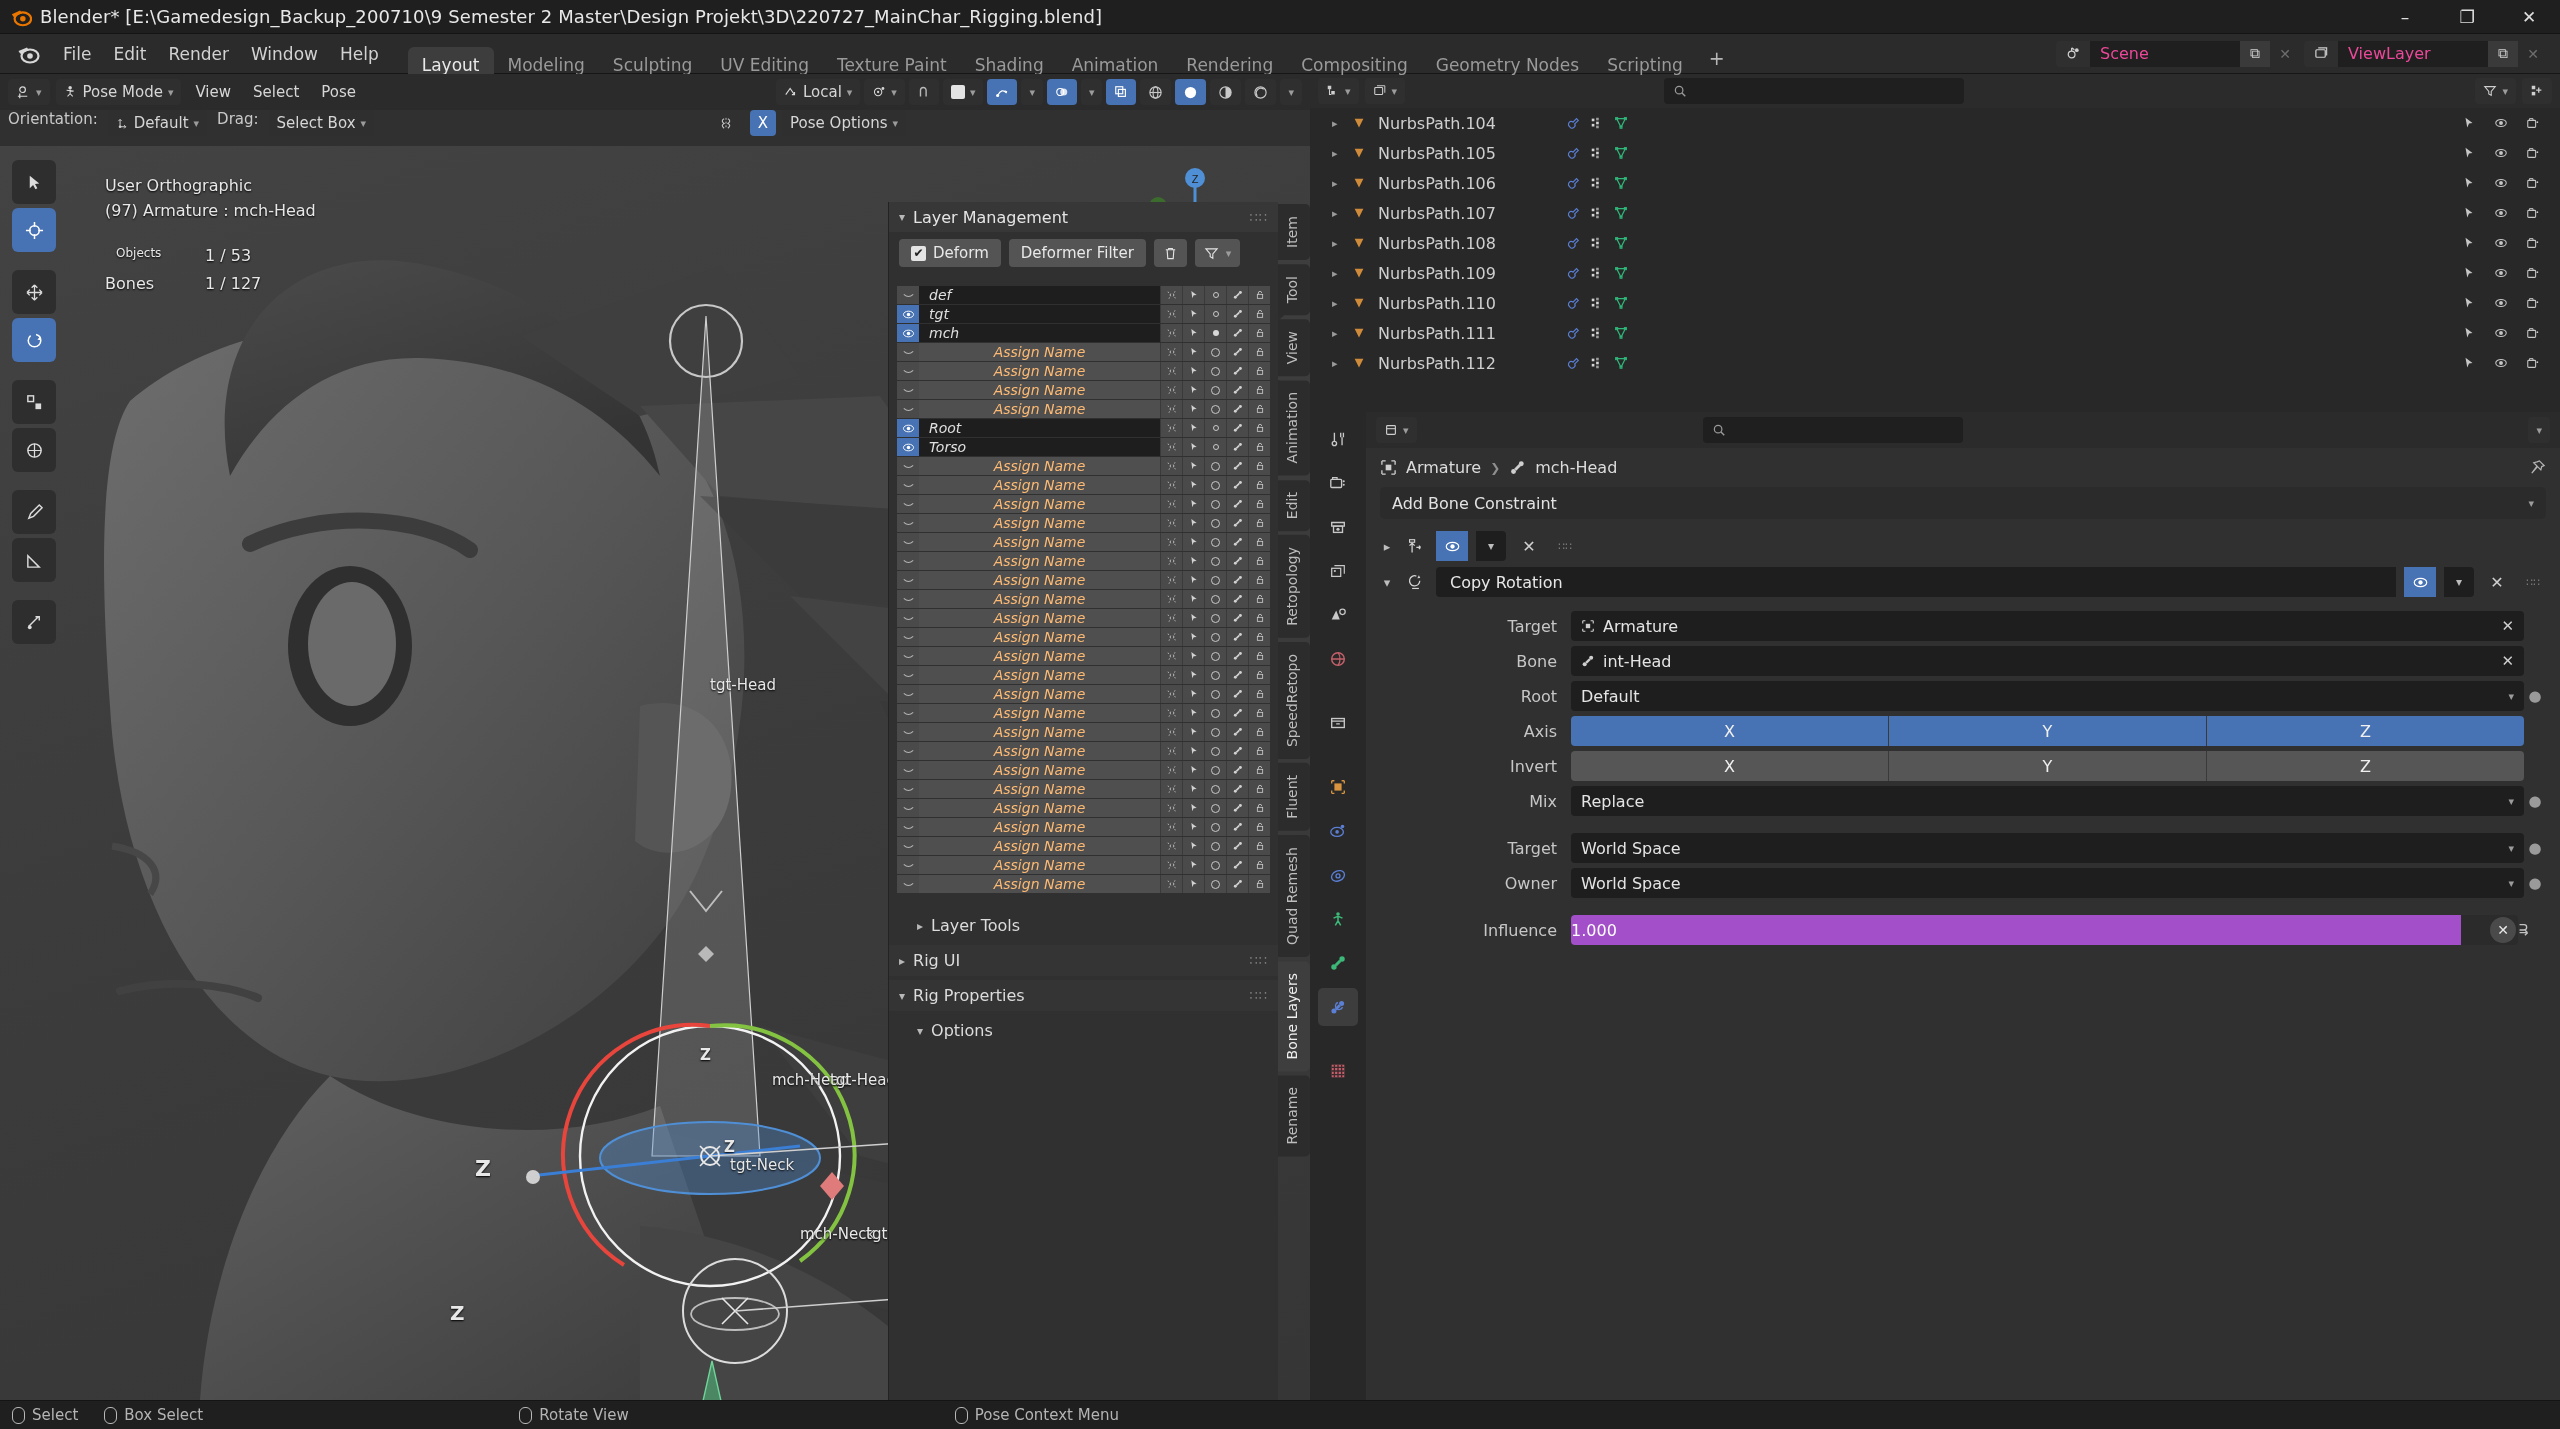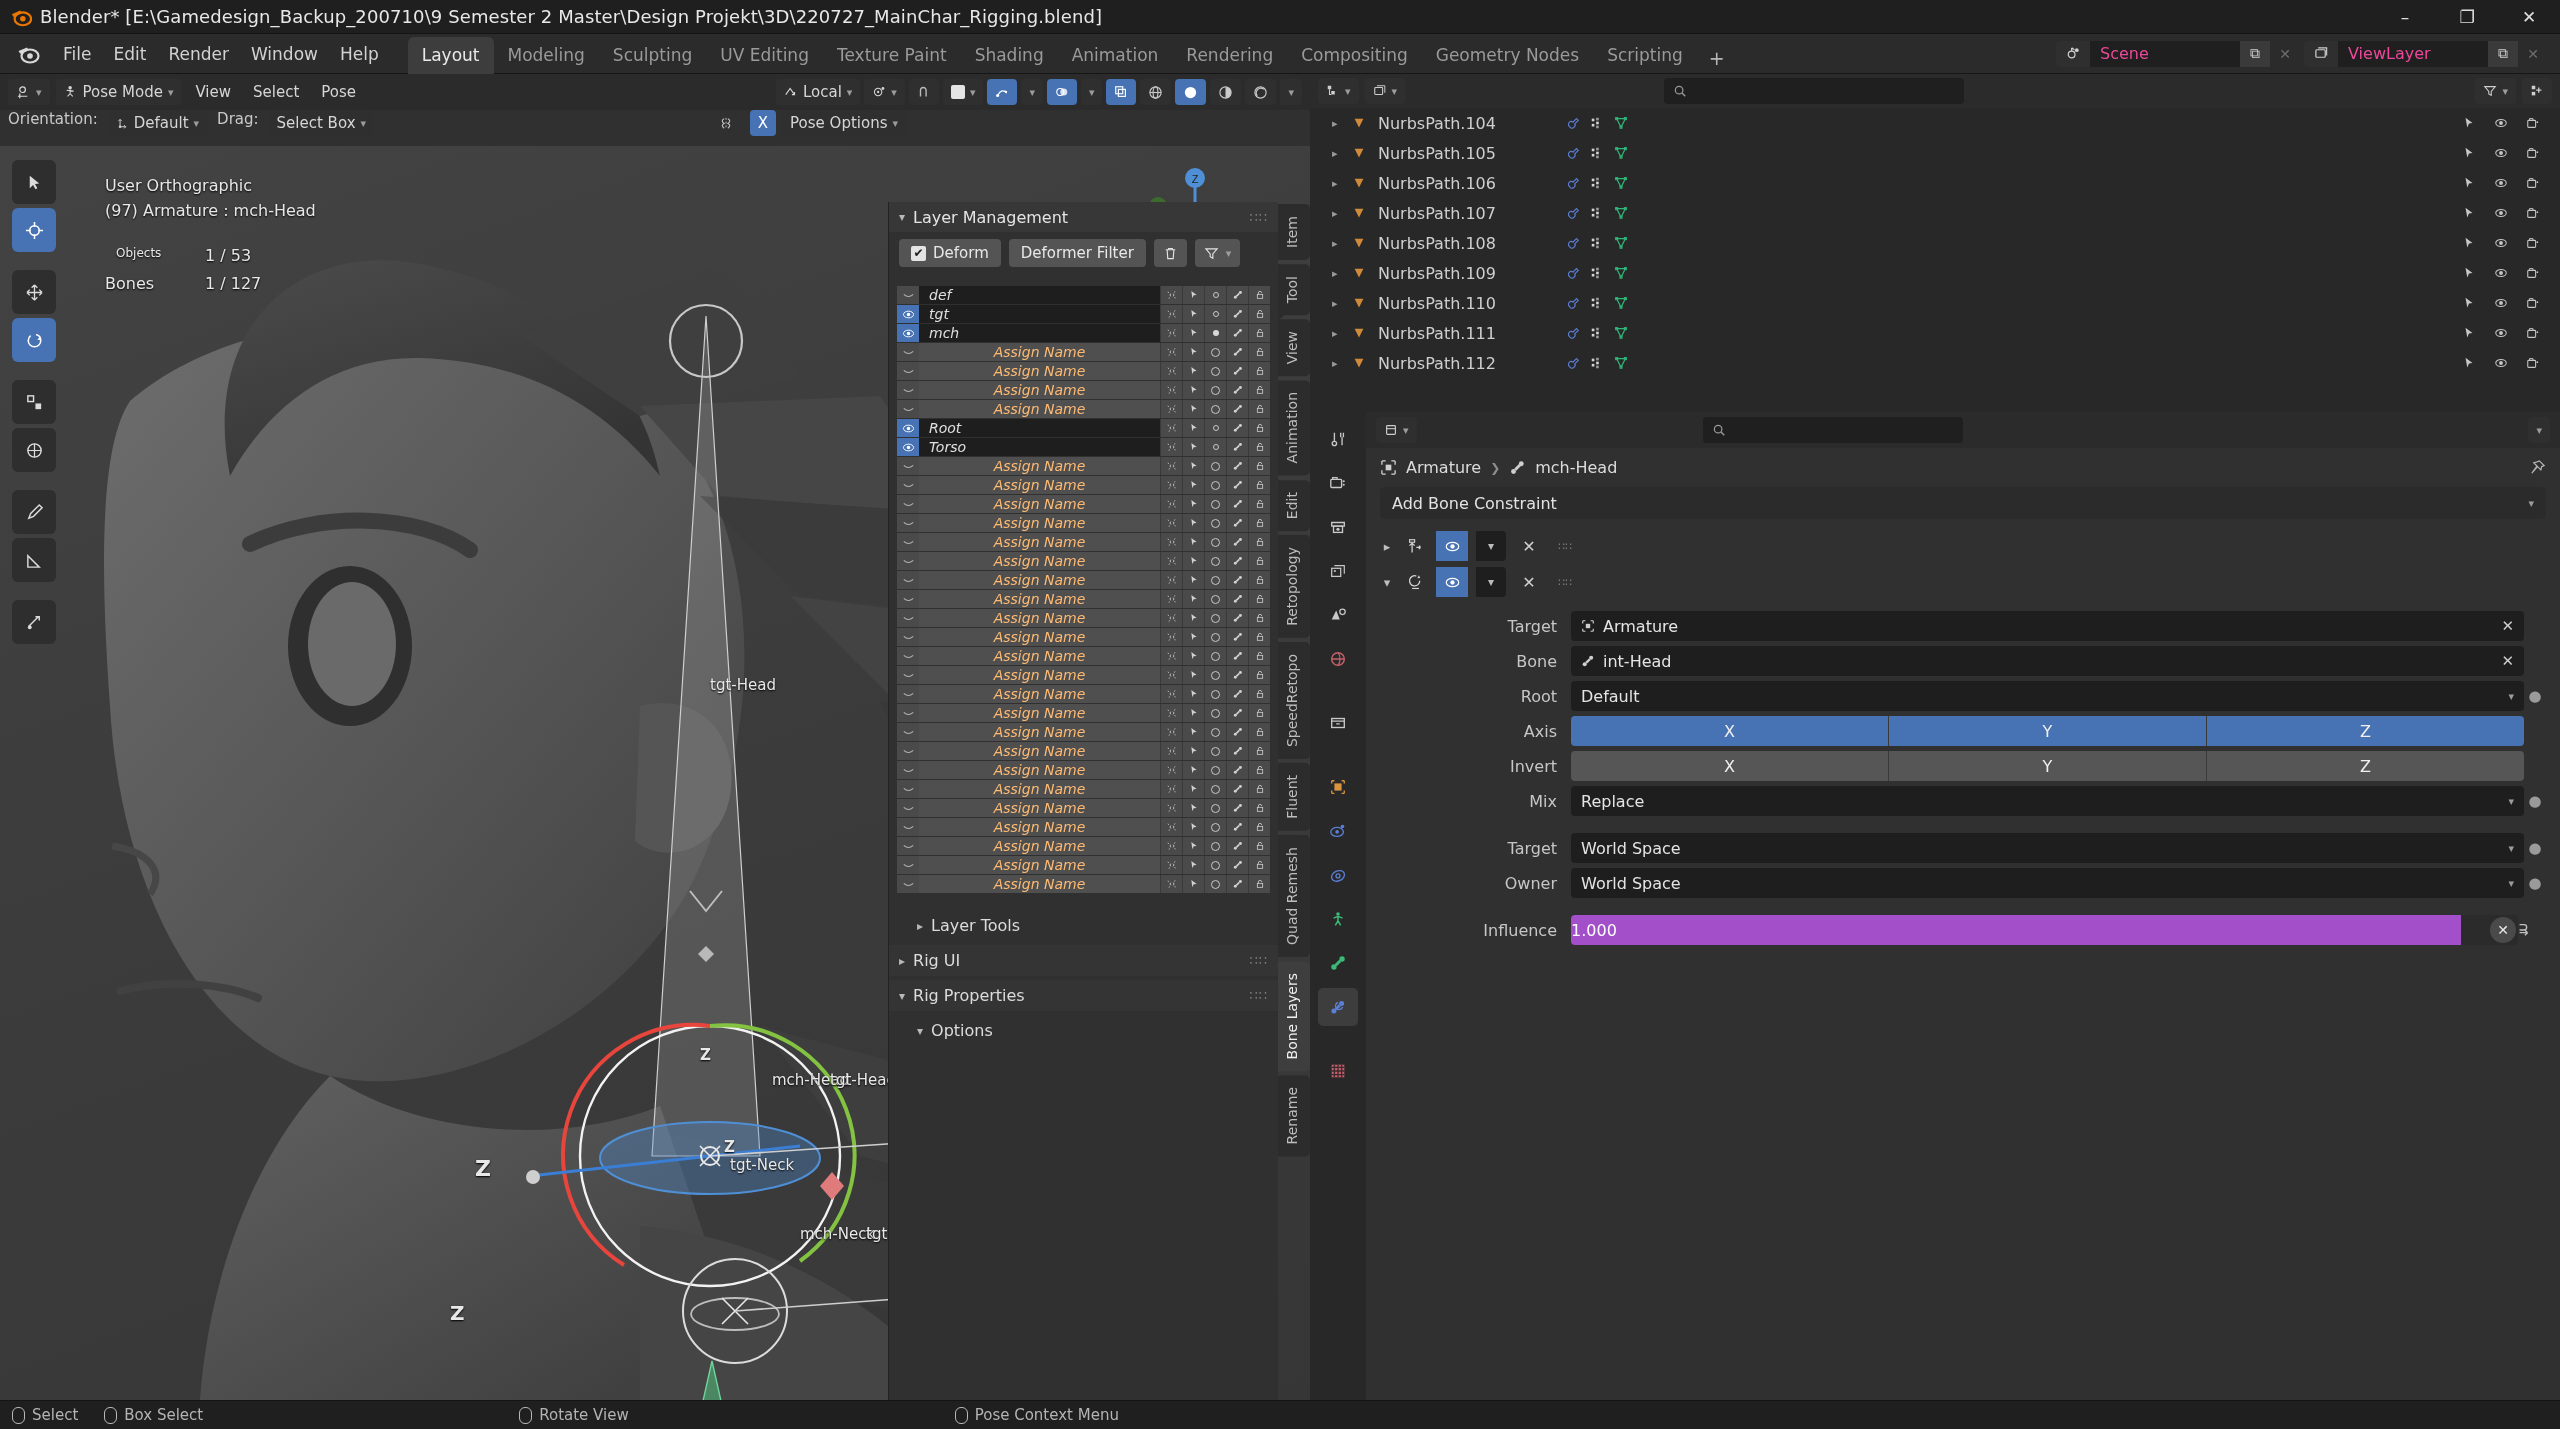--- a/index.html
+++ b/index.html
@@ -15,21 +15,21 @@
   #titlebar .winbtn { width:62px; height:100%; display:flex; align-items:center; justify-content:center;
     color:#ddd; font-size:17px; }
 
   
   #topbar { height:40px; background:#2b2b2b; display:flex; align-items:center; padding:0 6px;
     border-bottom:1px solid #161616; position:relative;}
   #topbar .blogo { width:24px;height:24px;margin:0 12px 0 10px;flex:none;}
   .menu-item { font-size:17px; color:#d2d2d2; padding:5px 11px; border-radius:4px; white-space:nowrap;}
   .ws-tabs { display:flex; align-items:flex-end; height:100%; margin-left:18px; }
   .ws-tab { font-size:17px; color:#9a9a9a; padding:8px 14px 9px; white-space:nowrap;
-    border-radius:6px 6px 0 0; position:relative; top:1px;}
+    border-radius:6px 6px 0 0; position:relative; top:11px;}
   .ws-tab.active { background:#3d3d3d; color:#e9e9e9; }
   .ws-add { color:#b6b6b6; font-size:19px; padding:4px 12px; }
   .topbar-right { margin-left:auto; display:flex; align-items:center; gap:4px; padding-right:6px;}
   .scene-field { display:flex; align-items:center; height:26px; }
   .sf-icon { width:34px;height:26px;background:#2f2f2f;border-radius:4px 0 0 4px;
     display:flex;align-items:center;justify-content:center;color:#d0d0d0;font-size:13px;}
   .sf-name { background:#1f1f1f; height:26px; min-width:150px; display:flex; align-items:center;
     padding:0 10px; font-size:16px; color:#ec4899;}
   .sf-btn { width:30px;height:26px;background:#3a3a3a;display:flex;align-items:center;
     justify-content:center;color:#cfcfcf;font-size:14px;}
@@ -2500,20 +2500,21 @@
 
           <div class="cons-header">
             <span class="cons-expander">▾</span>
             <span class="cons-icon">
               <svg viewBox="0 0 20 20" width="17" height="17">
                   <path d="M15 8a6 6 0 1 1-4-5.6" stroke="#d4d4d4" stroke-width="1.5" fill="none"></path>
                   <path d="M14 1.5l1.6 3.2-3.4.4z" fill="#d4d4d4"></path>
                   <path d="M6 17h8" stroke="#d4d4d4" stroke-width="1.4"></path>
                 </svg>
             </span>
+            <span class="cons-name">Copy Rotation</span>
             <span class="cons-eye">
               <svg viewBox="0 0 18 18" width="15" height="15">
                   <ellipse cx="9" cy="9" rx="7.5" ry="5" fill="none" stroke="#fff" stroke-width="1.4"></ellipse>
                   <circle cx="9" cy="9" r="2.6" fill="#fff"></circle>
                 </svg>
             </span>
             <span class="cons-v">▾</span>
             <span class="cons-x">✕</span>
             <span class="cons-grip">∷∷</span>
           </div>

